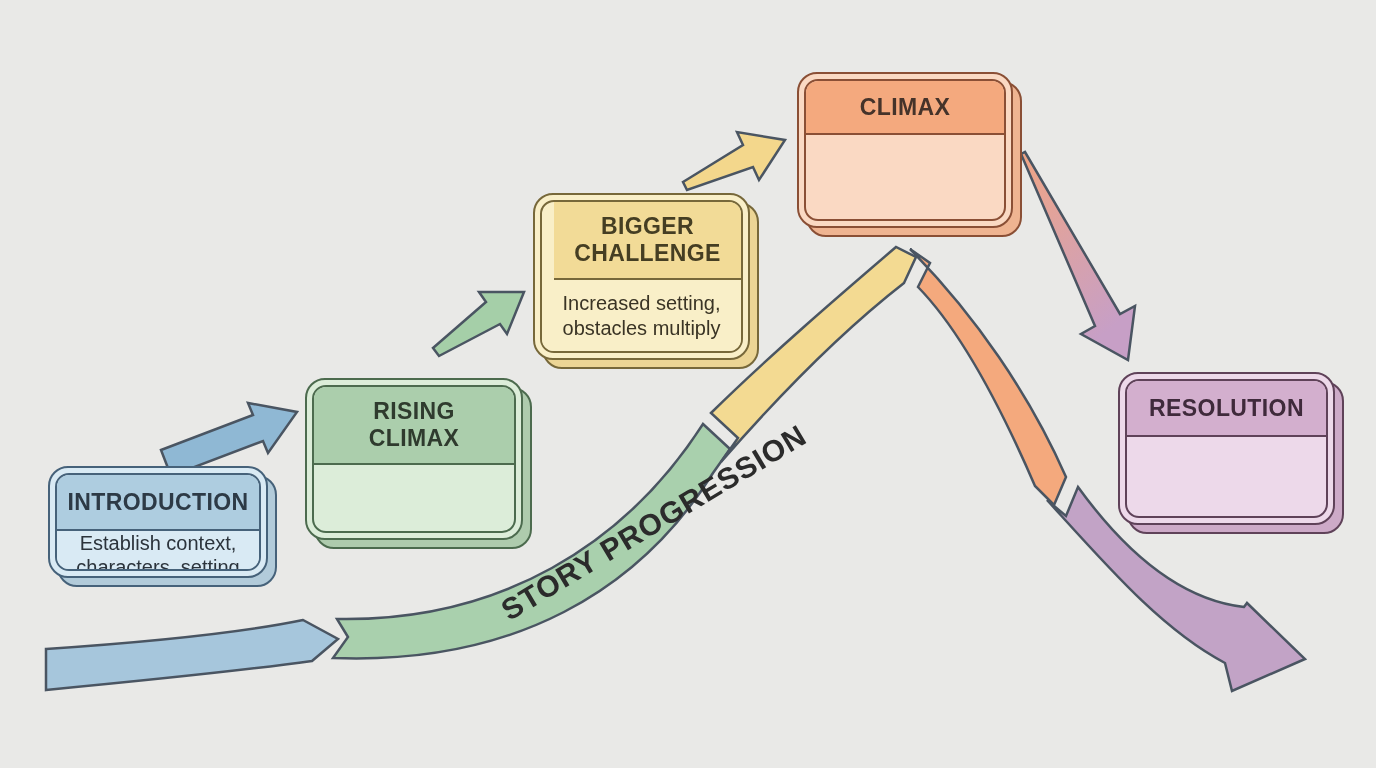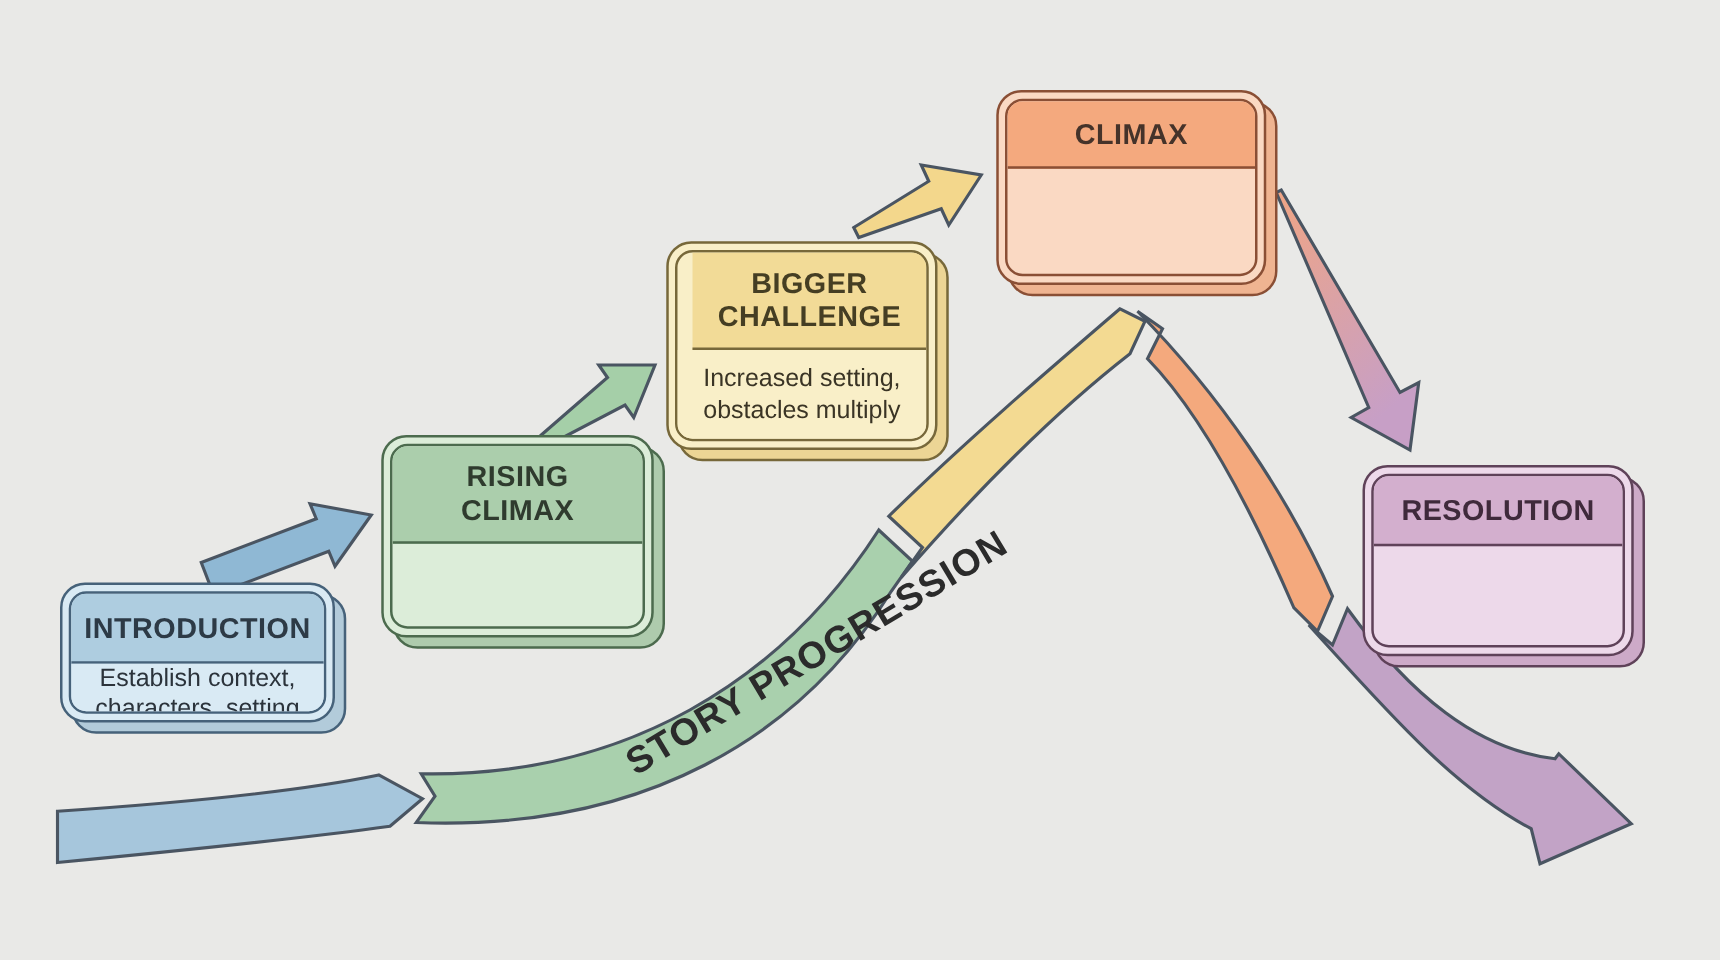--- a/index.html
+++ b/index.html
@@ -41,24 +41,24 @@
   .title-line {
     display:block; font-weight:bold; font-size:23px; line-height:1.16;
     letter-spacing:0.4px; color:var(--ttl); text-align:center;
   }
   .desc-line {
     display:block; font-size:20px; line-height:1.22; color:var(--txt);
     text-align:center;
   }
 
   .s0 { left:48px;   top:466px; width:220px; height:112px; }
-  .s1 { left:305px;  top:348px; width:218px; height:162px; }
+  .s1 { left:305px;  top:378px; width:218px; height:162px; }
   .s2 { left:533px;  top:193px; width:217px; height:167px; }
   .s3 { left:797px;  top:72px;  width:216px; height:156px; }
-  .s4 { left:1090px; top:372px; width:217px; height:153px; }
+  .s4 { left:1118px; top:372px; width:217px; height:153px; }
 
   .s0 .stage-header { flex:0 0 54px; }
   .s1 .stage-header { flex:0 0 76px; }
   .s2 .stage-header { flex:0 0 76px;margin-left:12px; }
   .s3 .stage-header { flex:0 0 52px; }
   .s4 .stage-header { flex:0 0 54px; }
 </style>
 </head>
 <body style="background-color: rgb(233, 233, 231);">
 

